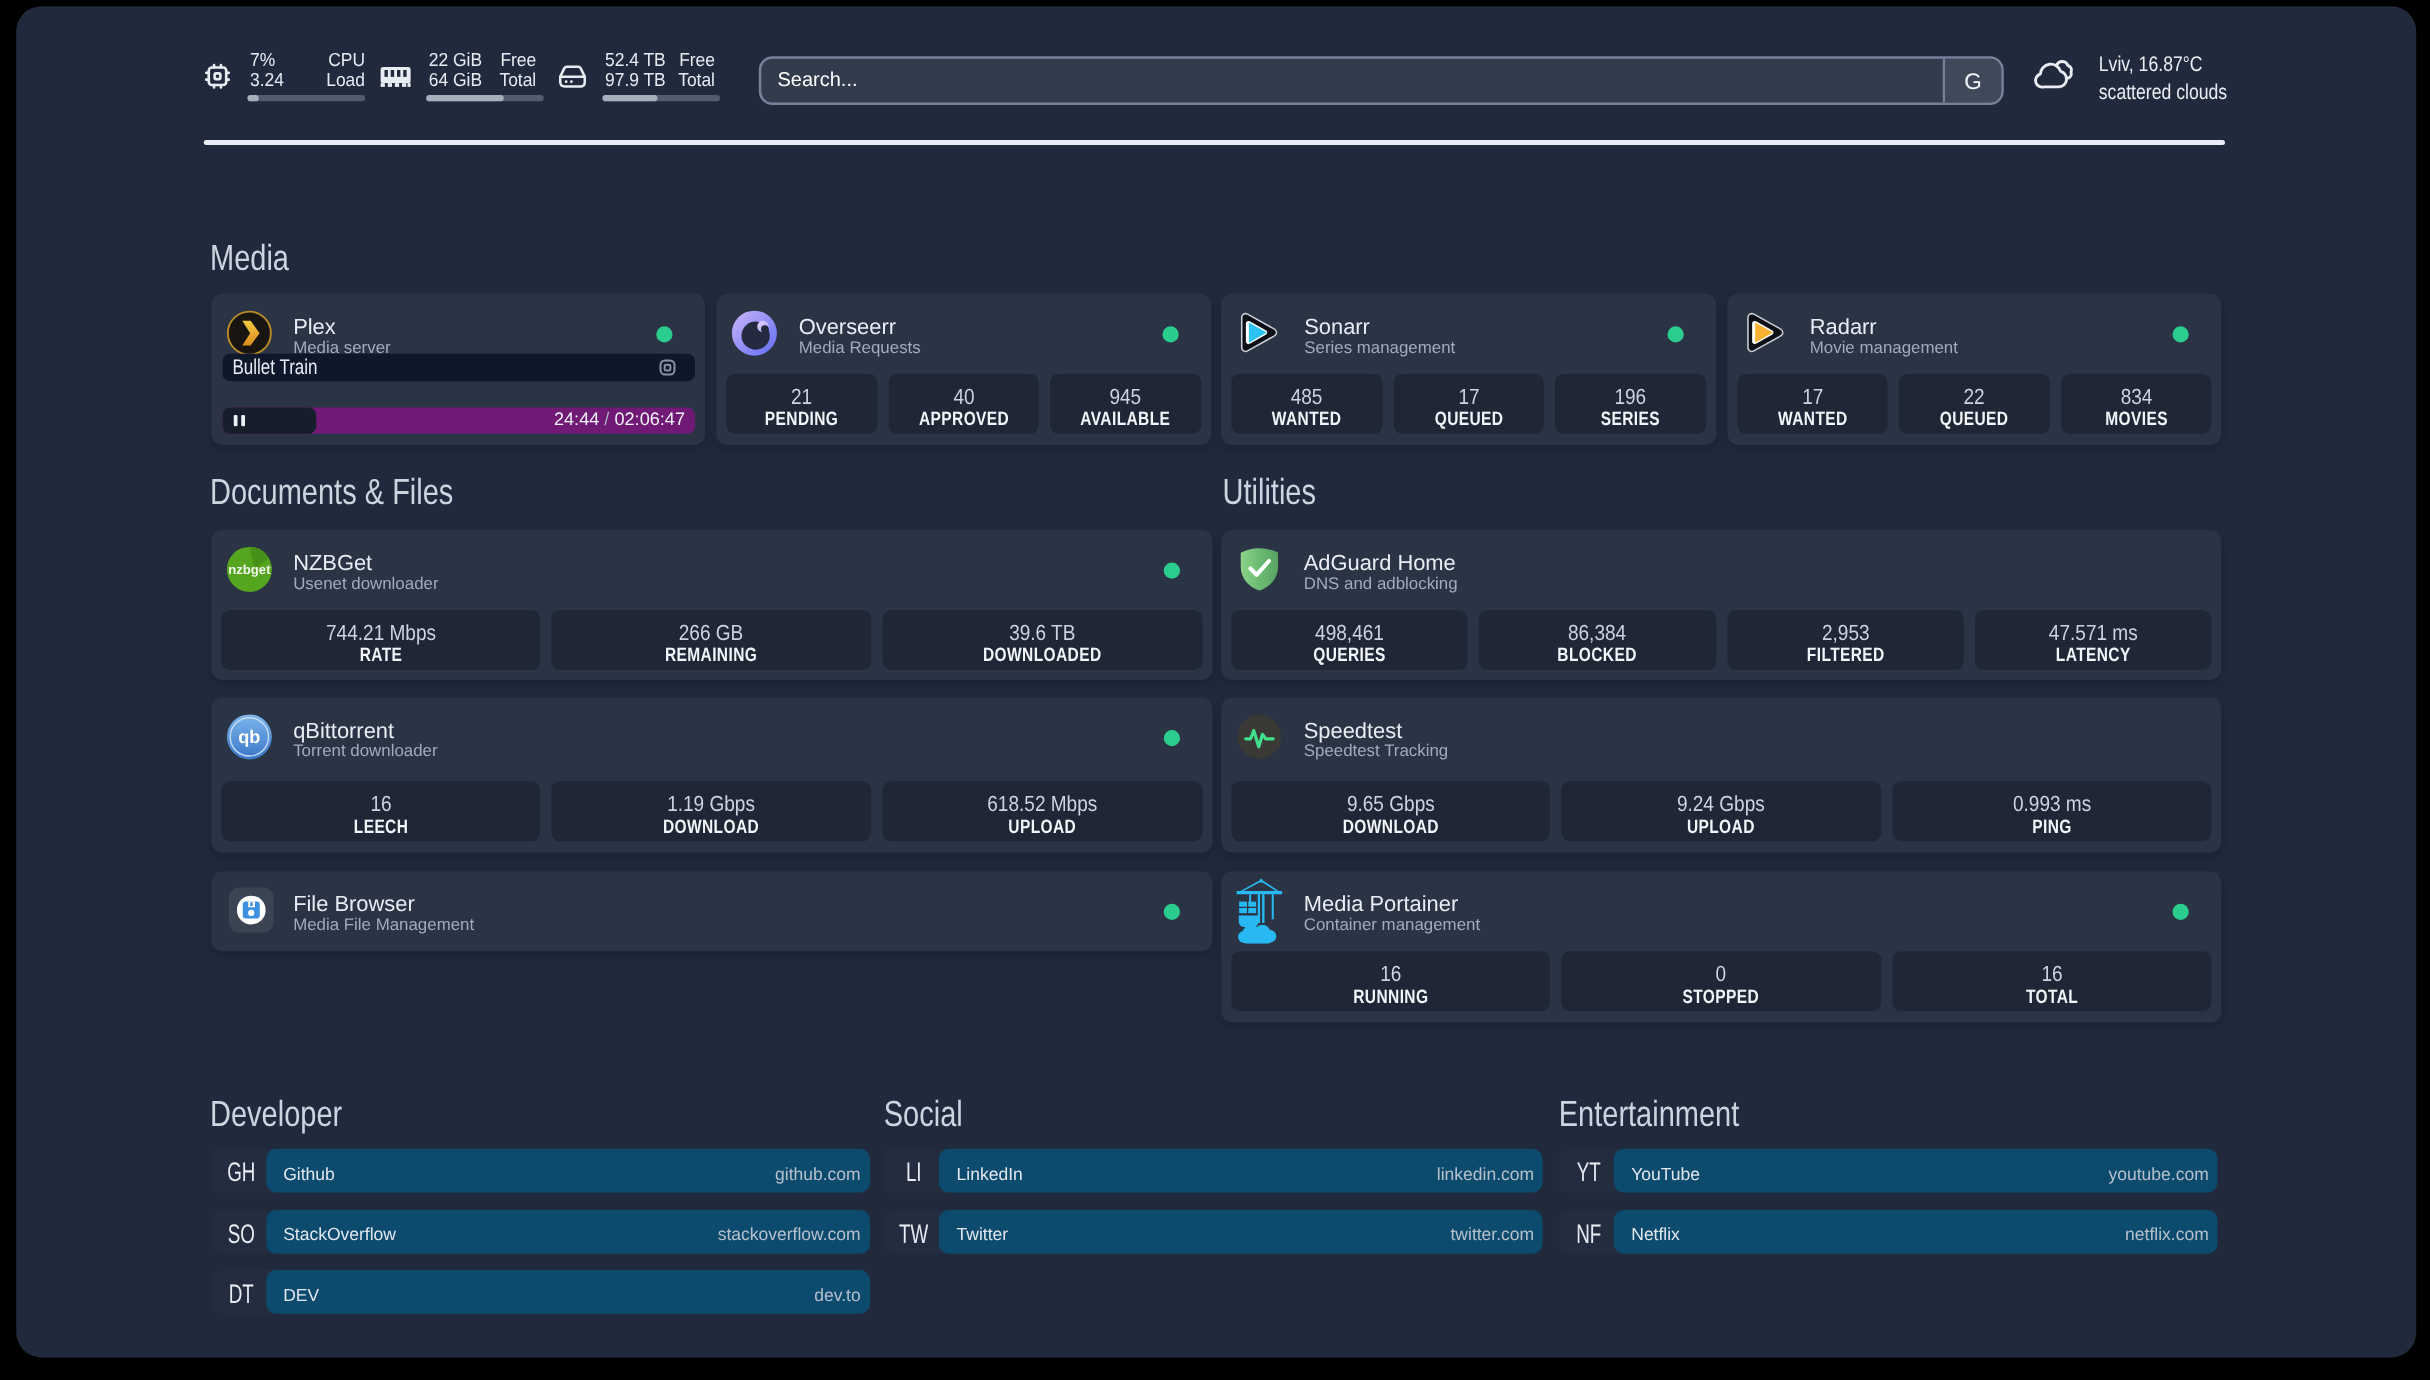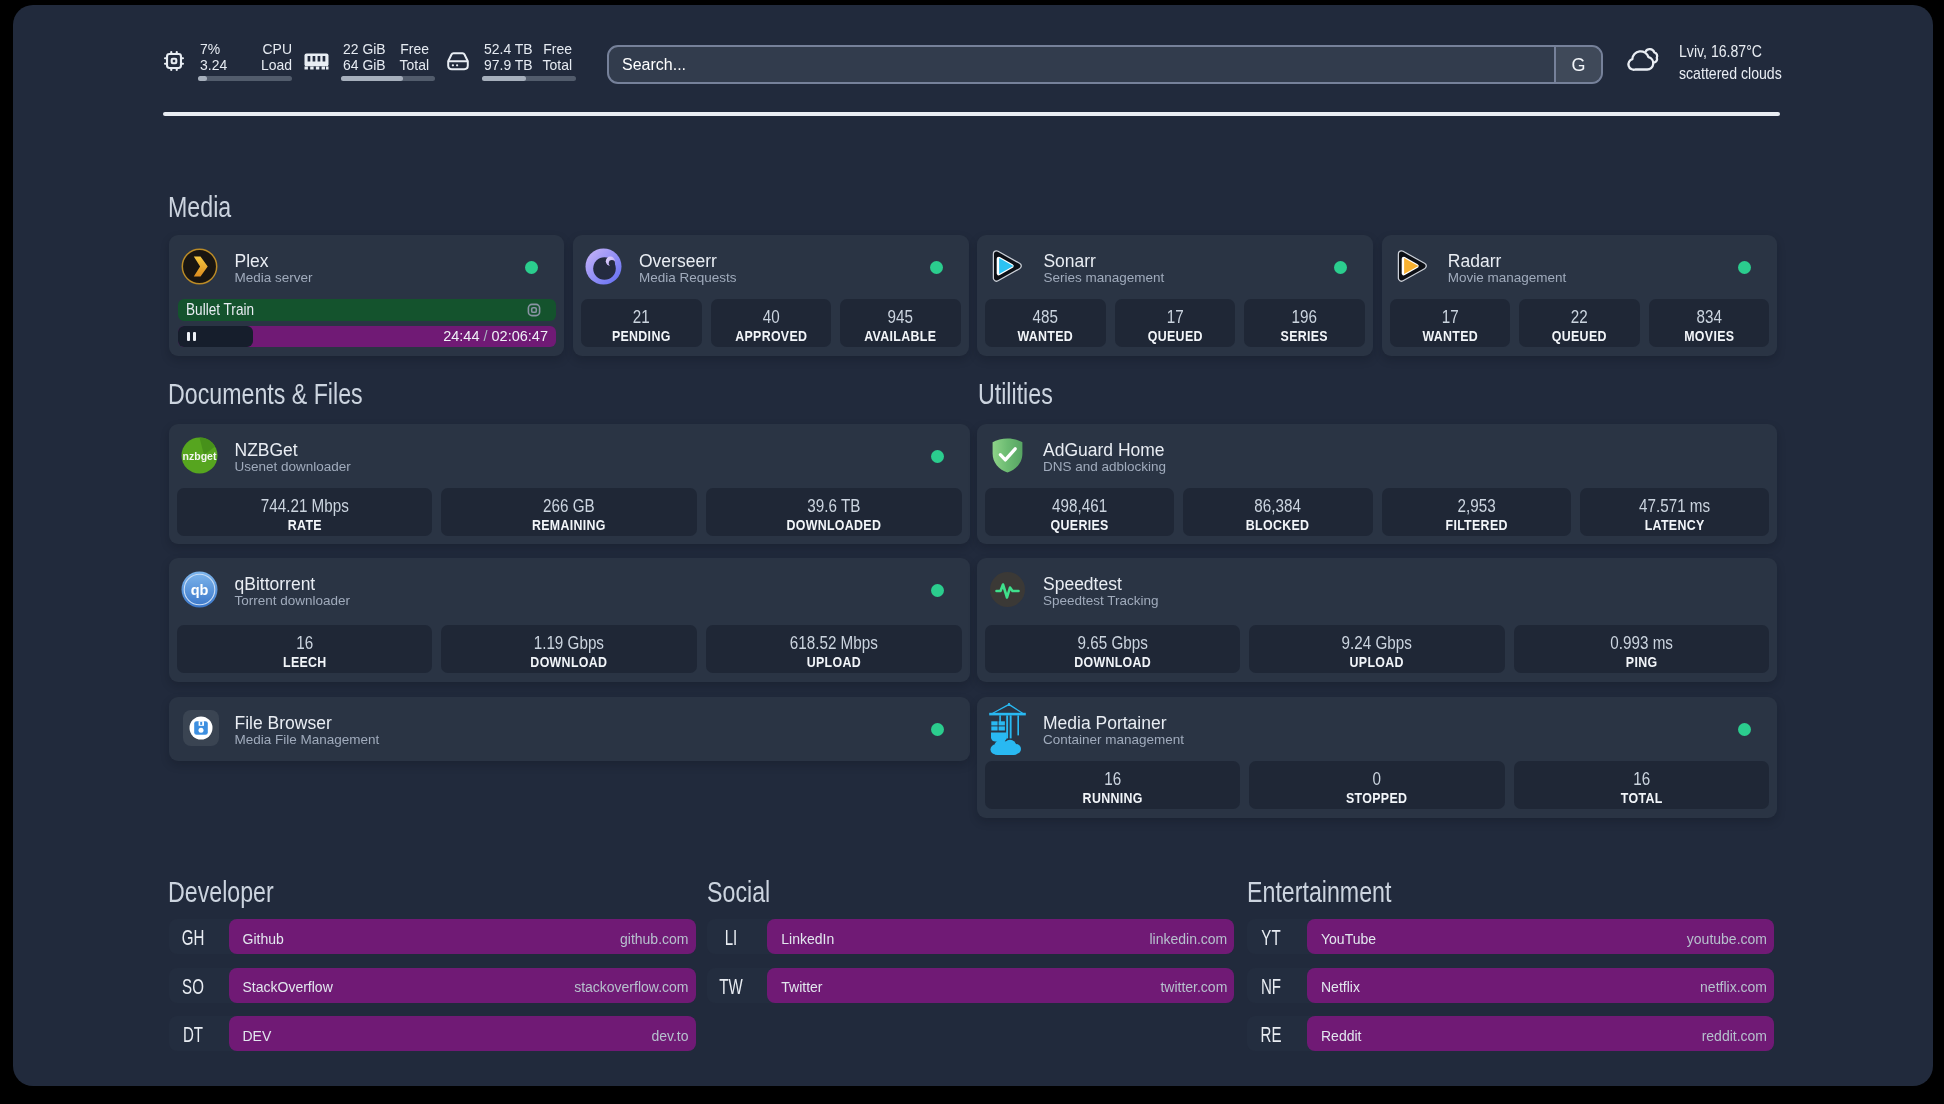--- a/index.html
+++ b/index.html
@@ -20,21 +20,21 @@
   .dot { position:absolute; right:26px; top:26px; width:13px; height:13px; border-radius:50%; background:#2bcd8e; }
   .stats { position:absolute; left:8px; right:8px; top:64px; height:48px; display:flex; gap:9px; }
   .st { flex:1; background:#1f2736; border-radius:7px; text-align:center; padding-top:8px; overflow:hidden; }
   .stv { font-size:17.5px; color:#cbd4df; line-height:20px; transform:scaleX(0.87); }
   .stl { font-size:15.5px; font-weight:700; color:#f2f5f9; line-height:18px; margin-top:0; letter-spacing:.4px; transform:scaleX(0.8); }
 
   .bm-col { position:absolute; width:527px; }
   .bm { position:relative; height:35px; margin-bottom:13.5px; background:#29324366; border-radius:8px; }
   .bm-abbr { position:absolute; left:0; top:0; width:48px; height:35px; text-align:center;
       font-size:21.5px; color:#e8ecf2; line-height:38px; transform:scaleX(0.7); }
-  .bm-pill { position:absolute; left:60px; right:0; top:0; height:35px; background:#701a75;
+  .bm-pill { position:absolute; left:44px; right:0; top:0; height:35px; background:#0c4a6e;
       border-radius:8px; }
   .bm-name { position:absolute; left:14px; top:1.5px; font-size:14px; color:#e2e7ee; line-height:37px; }
   .bm-url { position:absolute; right:7px; top:1.5px; font-size:14px; color:#b6c0cd; line-height:37px; }
 
   .res-val { position:absolute; color:#e6ebf2; font-size:15px; line-height:16.5px; transform:scaleX(0.93); transform-origin:0 50%; }
   .res-lab { position:absolute; color:#e6ebf2; font-size:15px; line-height:16.5px; text-align:right; transform:scaleX(0.93); transform-origin:100% 50%; }
   .rbar { position:absolute; height:5px; border-radius:3px; background:#525c6c; }
   .rfill { position:absolute; left:0; top:0; height:5px; border-radius:3px; background:#a6afbc; }
 </style>
 </head>
@@ -110,21 +110,21 @@
         <stop offset="0" stop-color="#f5c841"></stop>
                 <stop offset="1" stop-color="#dd8c1e"></stop>
               </linearGradient>
             </defs>
       <circle cx="18.5" cy="18.5" r="17.2" fill="#191511" stroke="#bb8b26" stroke-width="1.5"></circle>
       <polygon points="12.8,8.6 19.5,8.6 26.7,18.5 19.5,28.4 12.8,28.4 19.1,18.5" fill="url(#plexg)"></polygon>
     </svg>
     <div class="stitle">Plex</div>
     <div class="ssub">Media server</div>
     <div class="dot"></div>
-    <div class="a" style="left:9.5px;top:64px;width:378px;height:21.5px;background:#14532d;border-radius:6px;">
+    <div class="a" style="left:9.5px;top:48px;width:378px;height:21.5px;background:#0f172a;border-radius:6px;">
       <div class="a" style="left:8px;top:0;line-height:21.5px;font-size:17px;color:#e9edf3;transform:scaleX(0.8);transform-origin:0 50%;white-space:nowrap;">Bullet Train</div>
       <svg class="a" style="right:15px;top:4px" width="14" height="14" viewBox="0 0 14 14" fill="none" stroke="#8a94a4" stroke-width="1.6">
         <rect x="1.4" y="1.4" width="11.2" height="11.2" rx="3.6"></rect>
         <rect x="4.7" y="4.7" width="4.6" height="4.6" rx="1.4"></rect>
       </svg>
     </div>
     <div class="a" style="left:9.5px;top:90.5px;width:378px;height:21.5px;background:#701a75;border-radius:6px;padding-left:29px;">
       <div class="a" style="left:0;top:0;width:75px;height:21.5px;background:#161e2c;border-radius:6px;"></div>
       <div class="a" style="left:8.5px;top:6px;width:3px;height:9.5px;background:#eef1f6;border-radius:1px;"></div>
       <div class="a" style="left:14.5px;top:6px;width:3px;height:9.5px;background:#eef1f6;border-radius:1px;"></div>
@@ -451,23 +451,16 @@
               <div class="bm-url">youtube.com</div>
             </div>
           </div>
     <div class="bm">
             <div class="bm-abbr">NF</div>
             <div class="bm-pill">
               <div class="bm-name">Netflix</div>
               <div class="bm-url">netflix.com</div>
             </div>
           </div>
-    <div class="bm">
-            <div class="bm-abbr">RE</div>
-            <div class="bm-pill">
-              <div class="bm-name">Reddit</div>
-              <div class="bm-url">reddit.com</div>
-            </div>
-          </div>
   </div>
 </div>
 </div>
   </div>
 
 </body></html>

